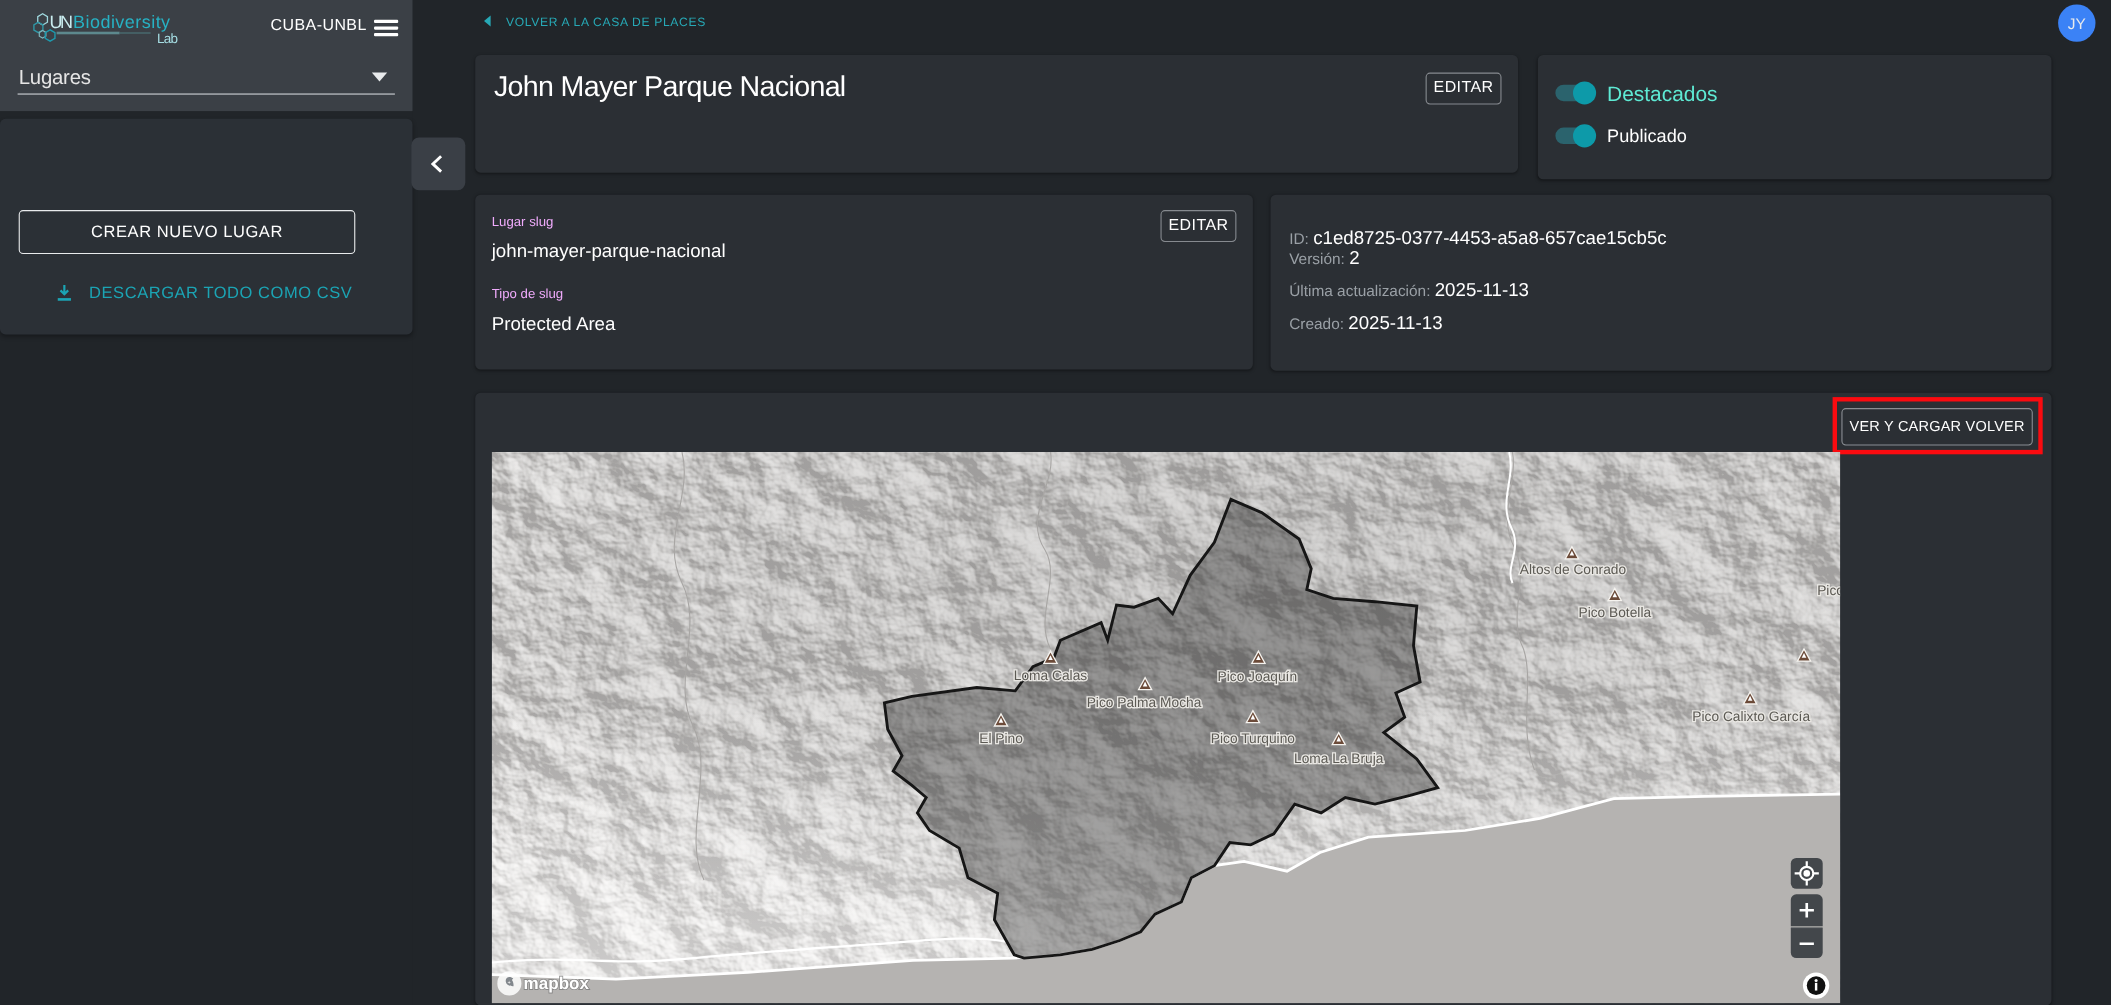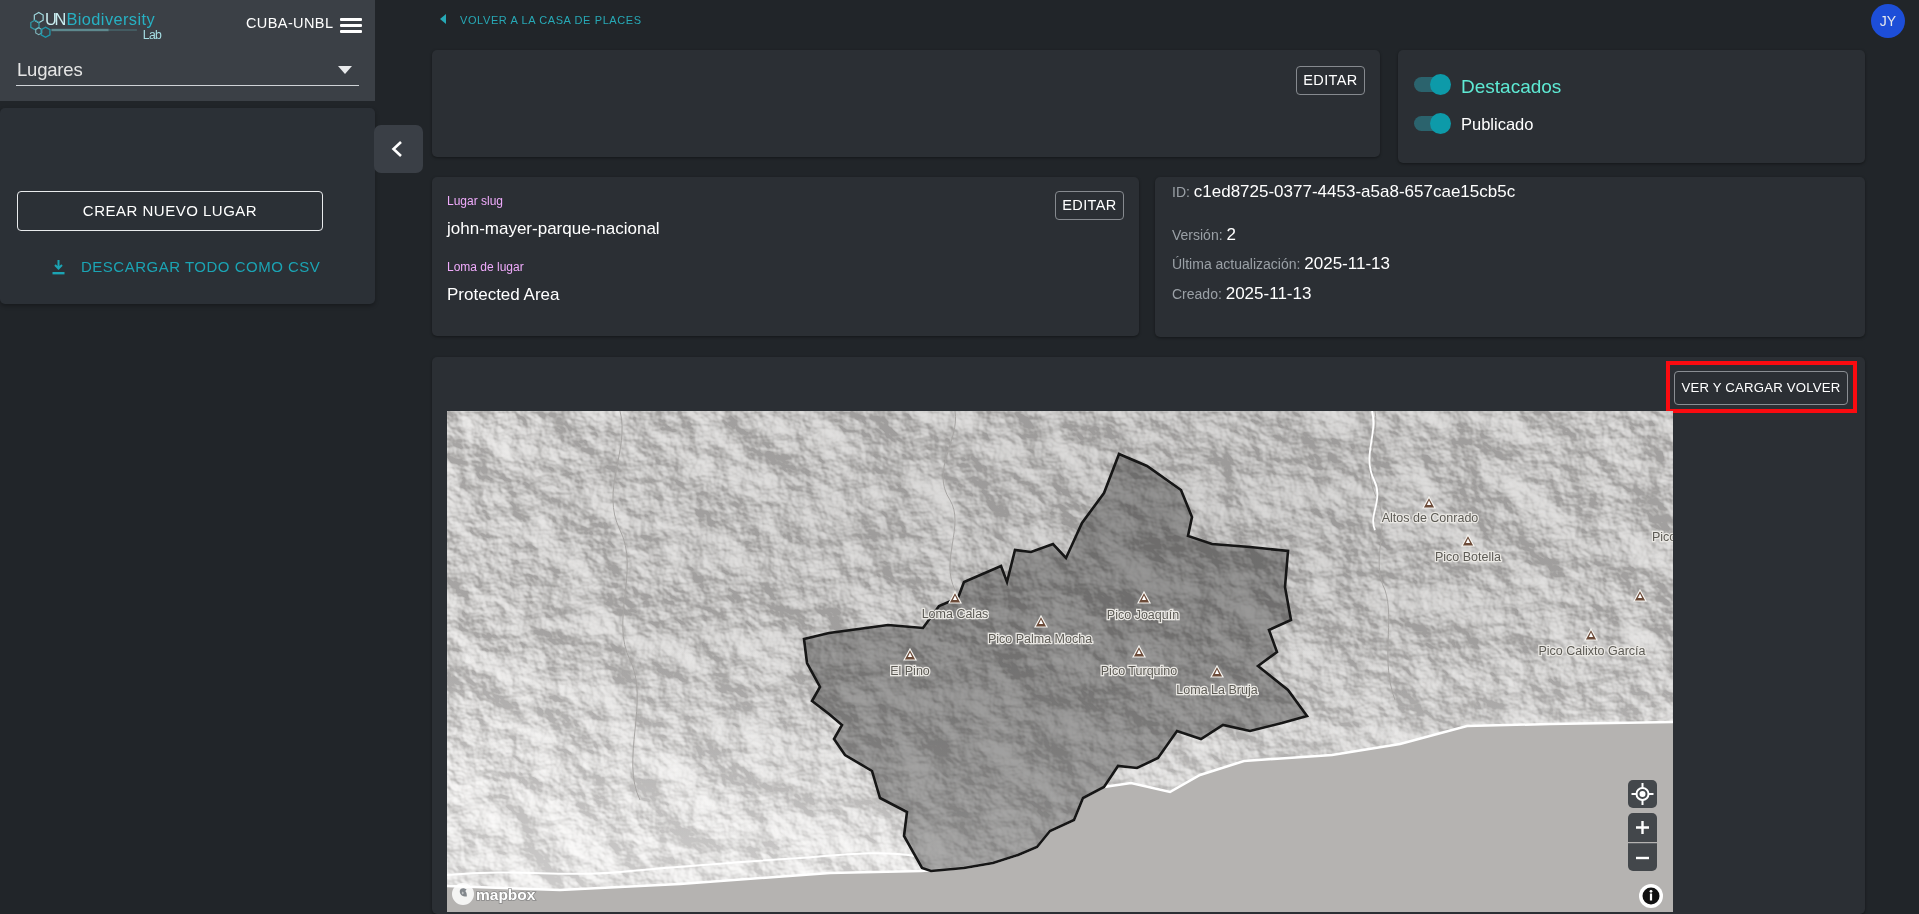--- a/index.html
+++ b/index.html
@@ -24,21 +24,21 @@
   #csv svg { vertical-align:-4px; margin-right:14px; }
 
   
   #collapse { left:374px; top:125px; width:49px; height:48px; background:#3a3f46; border-radius:7px; color:#fff; }
   #collapse svg { position:absolute; left:12px; top:12px; }
 
   
   .card { background:#2b2f34; border-radius:5px; box-shadow:0 1px 3px rgba(0,0,0,.4); }
   #backlink { left:440px; top:14px; color:#27a9b6; font-size:11px; letter-spacing:0.6px; }
   #backlink .tri { display:inline-block; width:0; height:0; border-top:5px solid transparent; border-bottom:5px solid transparent; border-right:6px solid #27a9b6; margin-right:14px; vertical-align:0px; }
-  #avatar { left:1871px; top:4px; width:34px; height:34px; border-radius:50%; background:#1d4ed8; color:#e8eaec; font-size:14px; text-align:center; line-height:34px; }
+  #avatar { left:1871px; top:4px; width:34px; height:34px; border-radius:50%; background:#3b82f6; color:#e8eaec; font-size:14px; text-align:center; line-height:34px; }
 
   #card-title { left:432px; top:50px; width:948px; height:107px; }
   #title { left:449px; top:63px; color:#fff; font-size:26px; letter-spacing:-0.6px; }
   .editar { position:absolute; border:1px solid #868a8f; border-radius:4px; color:#fff; font-size:14.5px; letter-spacing:0.4px; text-align:center; }
   #editar1 { left:1296px; top:66px; width:69px; height:29px; line-height:27px; }
   #card-toggles { left:1398px; top:50px; width:467px; height:113px; }
   .switch { position:absolute; width:34px; height:15px; }
   .switch .track { position:absolute; left:0; top:0; width:34px; height:15px; border-radius:8px; background:#2b636d; }
   .switch .thumb { position:absolute; left:16px; top:-3px; width:21px; height:21px; border-radius:50%; background:#0d9aa9; }
   #sw1 { left:1414px; top:77px; }
@@ -114,43 +114,44 @@
   <div class="abs" id="collapse">
       <svg width="24" height="24" viewBox="0 0 24 24">
         <path d="M15 5 L7.5 12 L15 19" fill="none" stroke="#fff" stroke-width="2.6"></path>
       </svg>
     </div>
 
   <div class="abs" id="backlink"><span class="tri"></span>VOLVER A LA CASA DE PLACES</div>
   <div class="abs" id="avatar">JY</div>
 
   <div class="abs card" id="card-title"></div>
+  <div class="abs" id="title">John Mayer Parque Nacional</div>
   <div class="abs editar" id="editar1">EDITAR</div>
 
   <div class="abs card" id="card-toggles"></div>
   <div class="abs switch" id="sw1">
       <div class="track"></div>
       <div class="thumb"></div>
     </div>
   <div class="abs switch" id="sw2">
       <div class="track"></div>
       <div class="thumb"></div>
     </div>
   <div class="abs" id="lbl-dest">Destacados</div>
   <div class="abs" id="lbl-pub">Publicado</div>
 
   <div class="abs card" id="card-slug"></div>
   <div class="abs lbl" id="l-slug">Lugar slug</div>
   <div class="abs val" id="v-slug">john-mayer-parque-nacional</div>
-  <div class="abs lbl" id="l-tipo">Loma de lugar</div>
+  <div class="abs lbl" id="l-tipo">Tipo de slug</div>
   <div class="abs val" id="v-tipo">Protected Area</div>
   <div class="abs editar" id="editar2">EDITAR</div>
 
   <div class="abs card" id="card-info"></div>
-  <div class="abs irow" style="top:182px">ID: <b>c1ed8725-0377-4453-a5a8-657cae15cb5c</b></div>
+  <div class="abs irow" style="top:207px">ID: <b>c1ed8725-0377-4453-a5a8-657cae15cb5c</b></div>
   <div class="abs irow" style="top:225px">Versión: <b>2</b></div>
   <div class="abs irow" style="top:254px">Última actualización: <b>2025-11-13</b></div>
   <div class="abs irow" style="top:284px">Creado: <b>2025-11-13</b></div>
 
   <div class="abs card" id="card-map"></div>
   <div class="abs" id="redbox"></div>
   <div class="abs" id="btn-forma">VER Y CARGAR VOLVER</div>
 
   <div class="abs" id="map">
     <svg width="1226" height="501" viewBox="447 411 1226 501" style="position:absolute;left:0;top:0">

